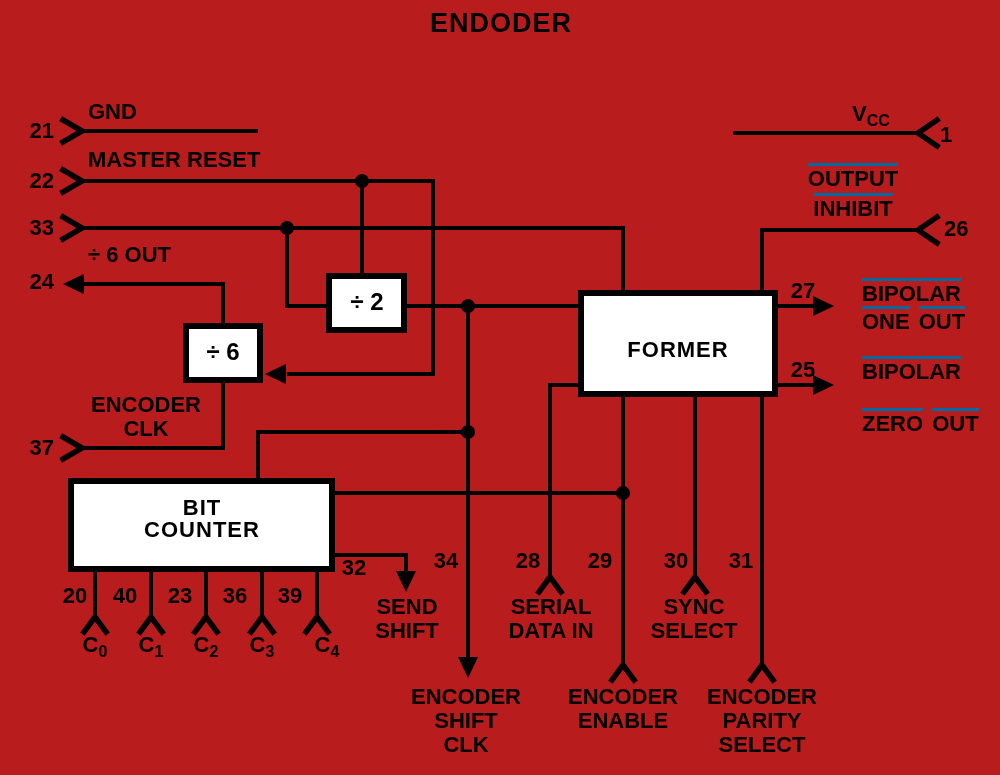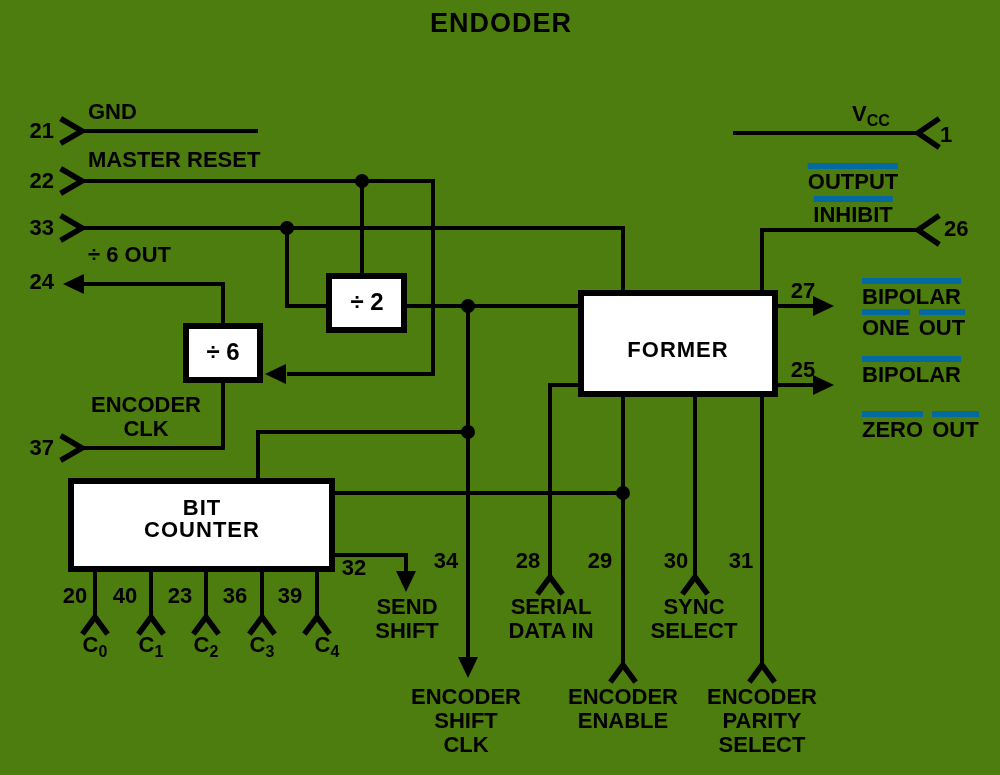--- a/index.html
+++ b/index.html
@@ -1,26 +1,26 @@
 <!DOCTYPE html>
 <html><head>
 <meta charset="utf-8">
 <style>
   html,body{margin:0;padding:0;background:#fff;}
-  .canvas{position:relative;width:1000px;height:775px;background:#4d7c0f;color:#000;
+  .canvas{position:relative;width:1000px;height:775px;background:#b91c1c;color:#000;
           font-family:"Liberation Sans","DejaVu Sans",sans-serif;font-weight:bold;overflow:hidden;}
   .wiring{position:absolute;left:0;top:0;}
   .lbl{position:absolute;font-size:22px;line-height:24px;white-space:nowrap;}
   .ctr{transform:translateX(-50%);text-align:center;}
   .ttl{font-size:27px;letter-spacing:1px;}
   .num-l{left:24px;width:30px;text-align:right;}
   .sub{font-size:16px;vertical-align:-5px;}
   .blk{line-height:22px;letter-spacing:1px;}
   .dv{font-size:24px;letter-spacing:0;}
-  .ov{display:inline-block;border-top:6px solid #0369a1;padding-top:1px;line-height:23px;}
+  .ov{display:inline-block;border-top:3px solid #0369a1;padding-top:1px;line-height:23px;}
   .ovrow{display:flex;gap:9px;}
 </style>
 </head>
 <body>
 
 <div class="canvas">
 
   <svg class="wiring" width="1000" height="775" viewBox="0 0 1000 775">
     <g stroke="#000" stroke-width="4" fill="none">
       <path d="M82 131 H258"></path>

